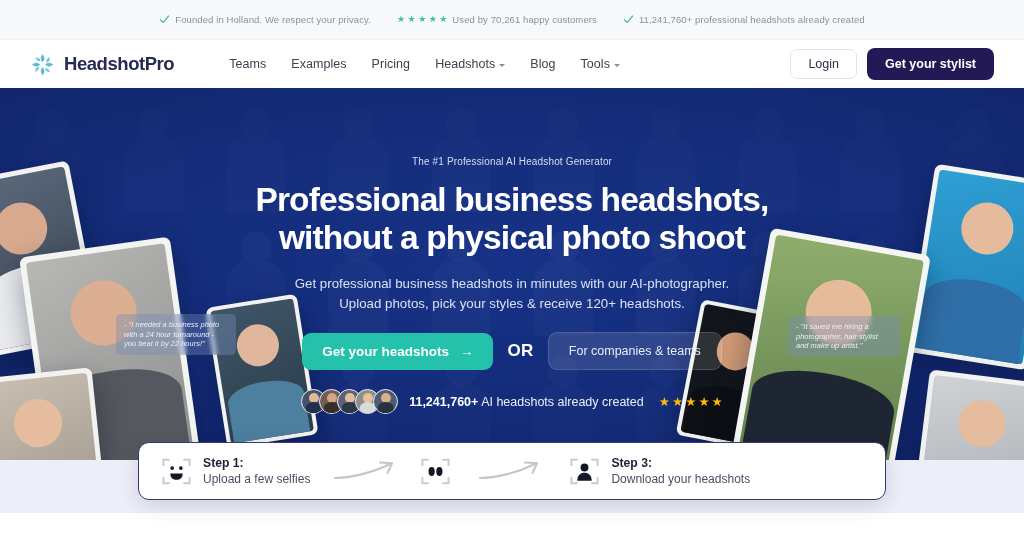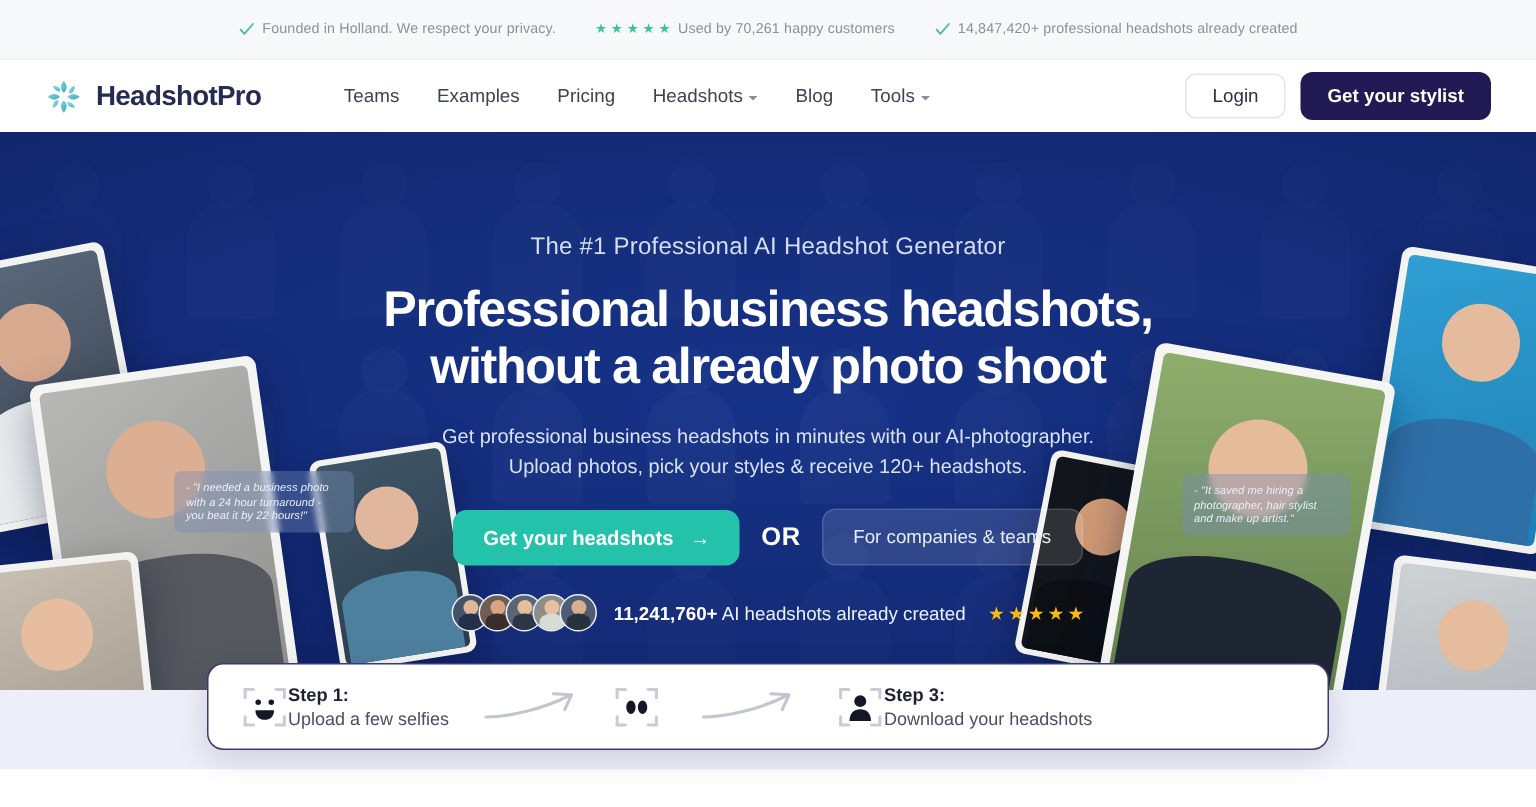--- a/index.html
+++ b/index.html
@@ -75,21 +75,21 @@
   .bg-cell b {
     position: absolute; left: 50%; transform: translateX(-50%);
     top: 16%; width: 30%; padding-bottom: 30%; border-radius: 50%;
     background: rgba(200,218,248,.6);
   }
   .hero-veil { position: absolute; inset: 0;
     background: radial-gradient(80% 75% at 50% 52%, rgba(20,46,125,.55) 0%, rgba(19,42,118,.82) 60%, rgba(16,36,104,.92) 100%); }
 
   
   .hero-copy { position: absolute; left: 0; right: 0; top: 68px; text-align: center; z-index: 6; }
-  .eyebrow { font-size: 16px; color: #d5ddf2; letter-spacing: .15px; }
+  .eyebrow { font-size: 10px; color: #d5ddf2; letter-spacing: .15px; }
   .h1 {
     margin-top: 14px; color: #ffffff; font-weight: 700;
     font-size: 33.5px; line-height: 38px; letter-spacing: -0.9px;
   }
   .sub { margin-top: 17px; color: #d9e1f4; font-size: 13.3px; line-height: 20px; }
 
   .cta-row { margin-top: 18px; display: flex; align-items: center; justify-content: center; gap: 14px; }
   .btn-cta {
     background: #25c2ab; color: #fff; font-weight: 700; font-size: 13.5px;
     border: none; border-radius: 9px; padding: 11px 20px; cursor: pointer;
@@ -135,21 +135,21 @@
     backdrop-filter: blur(2px);
   }
 
   
   .steps {
     position: absolute; left: 138px; top: 442px; width: 748px; height: 58px;
     background: #ffffff; border: 1.5px solid #3c3a6e; border-radius: 11px;
     display: flex; align-items: center; z-index: 20;
     box-shadow: 0 6px 20px rgba(20,30,70,.14);
   }
-  .step { display: flex; align-items: center; }
+  .step { display: flex; align-items: center; gap: 11px; }
   .step:nth-of-type(1) { margin-left: 22px; }
   .step-ico { width: 31px; height: 31px; display: block; flex: none; }
   .step-title { font-size: 12.2px; font-weight: 700; color: #1d2233; line-height: 15px; }
   .step-desc { font-size: 12px; color: #4a5063; line-height: 16px; }
   .arrow-sep { width: 66px; height: 26px; display: block; flex: none; }
   .sp-a { margin-left: 26px; }
   .sp-b { margin-left: 22px; }
   .sp-c { margin-left: 26px; }
 
   
@@ -178,21 +178,21 @@
           <span>★</span>
           <span>★</span>
       </span>
       <span class="trust-text">Used by 70,261 happy customers</span>
     </div>
 
     <div class="trust-item">
       <svg class="check-ico" viewBox="0 0 12 12">
         <path d="M1.5 6.3 L4.3 9.3 L10.5 2.2" fill="none" stroke="#3ec29a" stroke-width="1.3" stroke-linecap="round" stroke-linejoin="round"></path>
       </svg>
-      <span class="trust-text">14,847,420+ professional headshots already created</span>
+      <span class="trust-text">11,241,760+ professional headshots already created</span>
     </div>
   </div>
 
   <div class="navbar">
 
     <div class="brand">
       <svg class="brand-logo" viewBox="0 0 40 40">
         <defs>
           <linearGradient id="lg" x1="0" y1="0" x2="1" y2="1">
             <stop offset="0" stop-color="#7fd6e0"></stop>
@@ -424,21 +424,21 @@
       </div>
     </div>
 
     <div class="quote" style="left:116px; top:226px; width:120px;">- "I needed a business photo with a 24 hour turnaround - you beat it by 22 hours!"</div>
     <div class="quote" style="right:124px; top:228px; width:112px;">- "It saved me hiring a photographer, hair stylist and make up artist."</div>
 
     <div class="hero-copy">
       <div class="eyebrow">The #1 Professional AI Headshot Generator</div>
       <h1 class="h1">
         <span>Professional business headshots,</span><br>
-        <span>without a already photo shoot</span>
+        <span>without a physical photo shoot</span>
       </h1>
       <div class="sub">
         <span>Get professional business headshots in minutes with our AI-photographer.</span><br>
         <span>Upload photos, pick your styles &amp; receive 120+ headshots.</span>
       </div>
 
       <div class="cta-row">
         <button class="btn-cta">
           <span>Get your headshots</span>
           <span>→</span>

